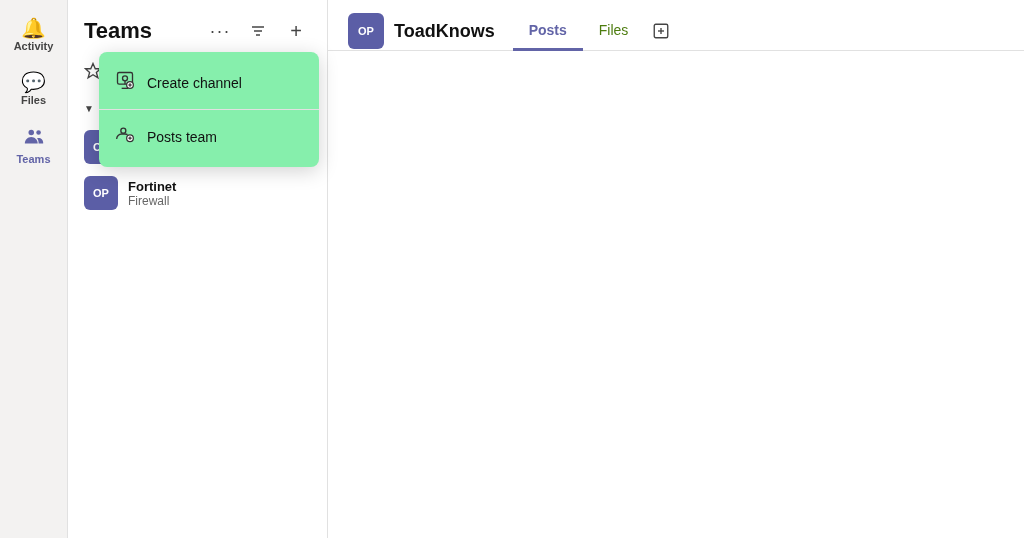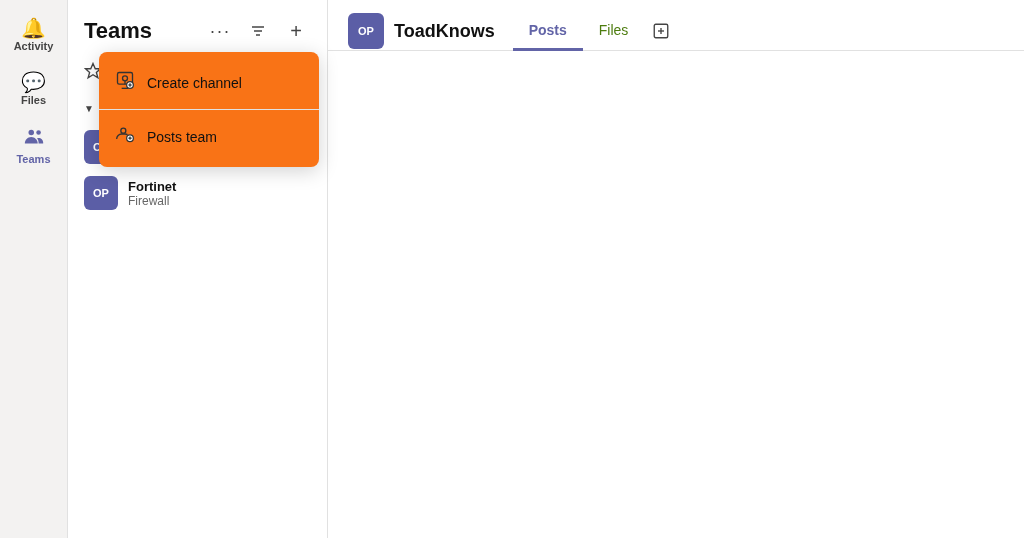--- a/index.html
+++ b/index.html
@@ -145,21 +145,21 @@
     .team-info { display: flex; flex-direction: column; }
     .team-name { font-size: 13px; font-weight: 600; color: #111; }
     .team-sub { font-size: 12px; color: #666; }
 
     
     .dropdown-menu {
       position: absolute;
       top: 52px;
       right: 8px;
       width: 220px;
-      background: #f97316;
+      background: #86efac;
       border-radius: 8px;
       box-shadow: 0 4px 20px rgba(0,0,0,0.18);
       z-index: 100;
       padding: 8px 0;
     }
     .dropdown-item {
       display: flex;
       align-items: center;
       gap: 12px;
       padding: 10px 16px;

